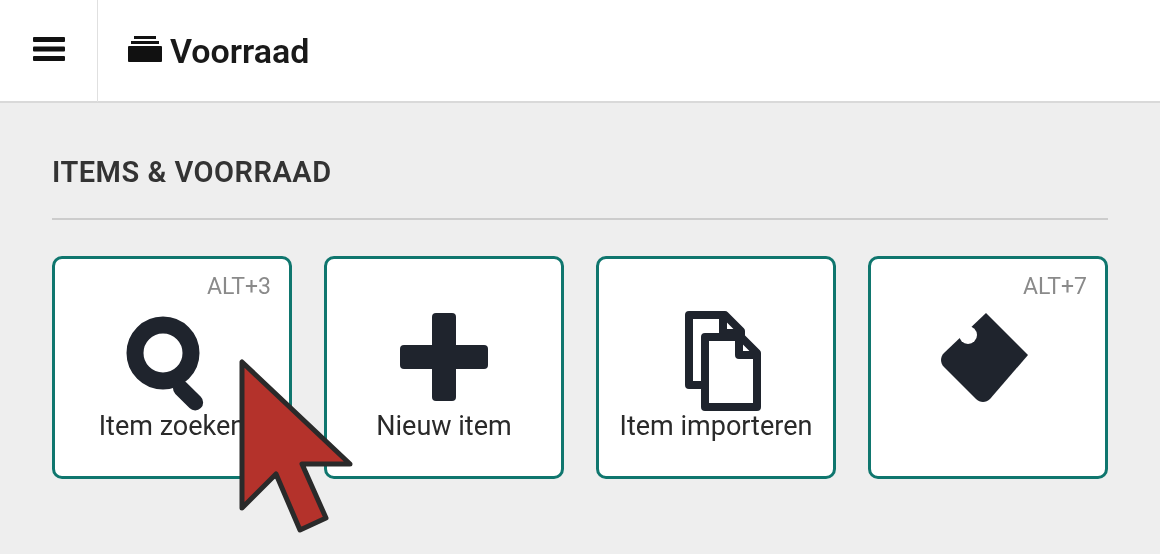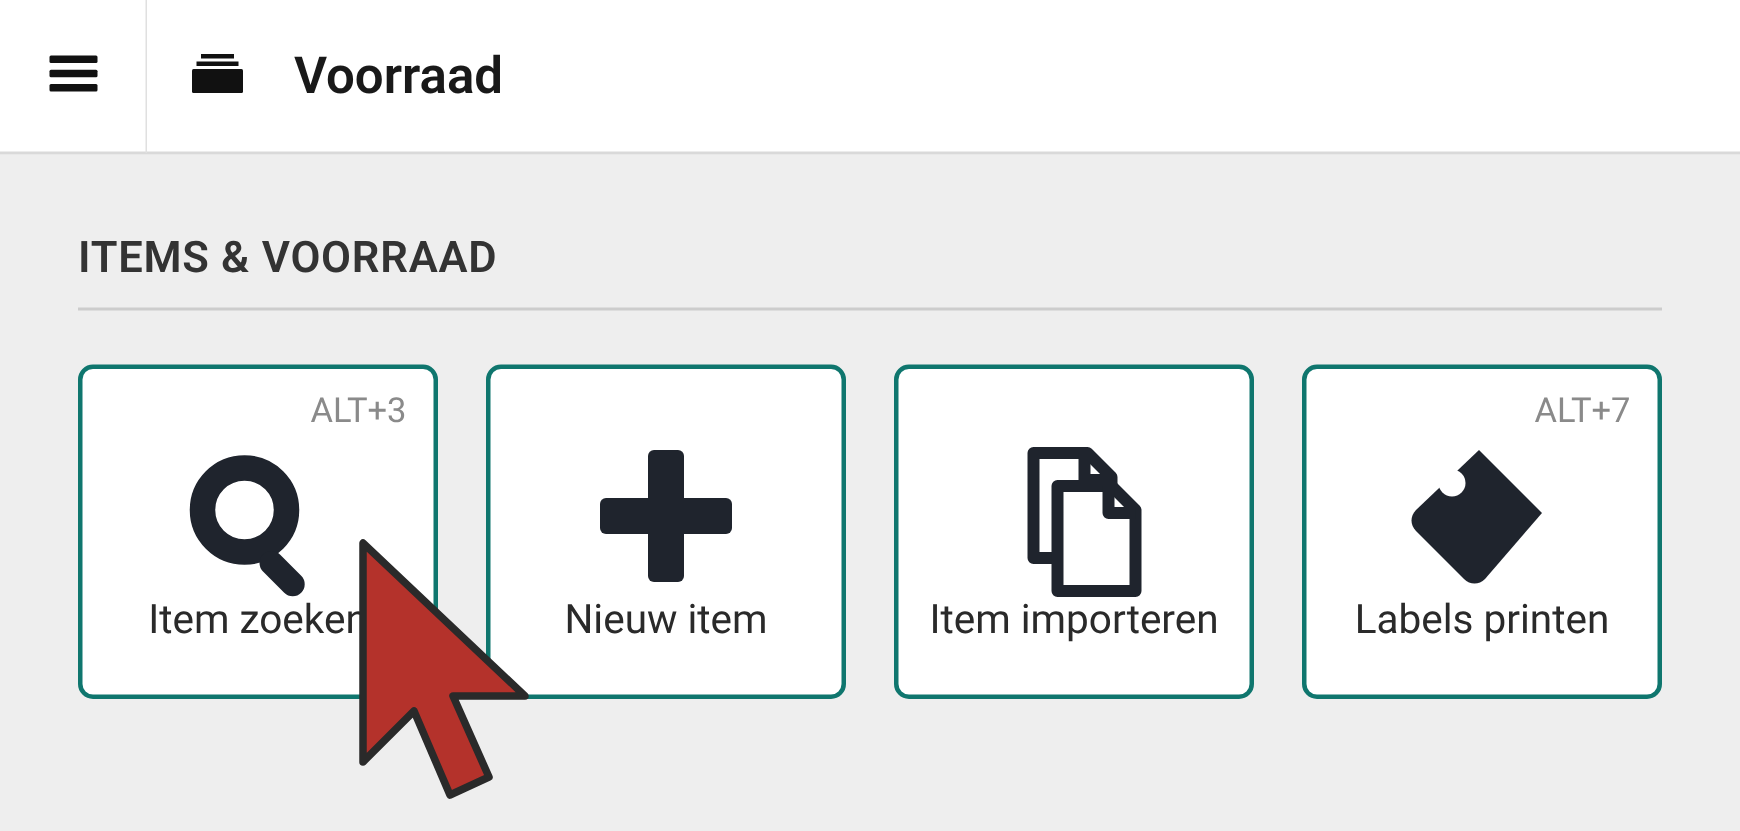--- a/index.html
+++ b/index.html
@@ -23,36 +23,36 @@
     border-right: 1px solid #e0e0e0;
     display: flex;
     align-items: center;
     justify-content: center;
     cursor: pointer;
   }
   .page-title-wrap {
     display: flex;
     align-items: center;
     padding-left: 30px;
-    gap: 34px;
+    gap: 8px;
   }
   .page-title {
     font-size: 34px;
     font-weight: 600;
     color: #191919;
   }
   .content {
     padding: 52px 52px 0 52px;
   }
   .section-header {
     font-size: 29px;
     font-weight: 600;
     color: #333333;
     letter-spacing: 0.5px;
-    padding-bottom: 16px;
+    padding-bottom: 29px;
     border-bottom: 2px solid #cccccc;
   }
   .card-row {
     display: flex;
     gap: 32px;
     margin-top: 36px;
   }
   .card {
     width: 248px;
     height: 223px;
@@ -171,21 +171,20 @@
     <div class="card">
       <div class="card-shortcut">ALT+7</div>
       <div class="card-icon-wrap">
         <span>
           <svg width="100" height="100" viewBox="0 0 100 100">
             <path d="M50 6 L92 48 L54 92 C50 96 44 96 40 92 L8 60 C4 56 4 50 8 46 L50 6 Z" fill="#1f242d" transform="translate(-2,0)"></path>
             <circle cx="30" cy="28" r="9" fill="#fff"></circle>
           </svg>
         </span>
       </div>
-      <div class="card-label">Labels printen</div>
     </div>
 
   </div>
 </div>
 
 <div class="cursor-overlay">
   <svg width="140" height="200" viewBox="0 0 140 200">
     <path d="M10 4 L10 150 L44 116 L68 172 L94 160 L70 106 L118 106 Z" fill="#b4322b" stroke="#2a2a2a" stroke-width="5" stroke-linejoin="round"></path>
   </svg>
 </div>

